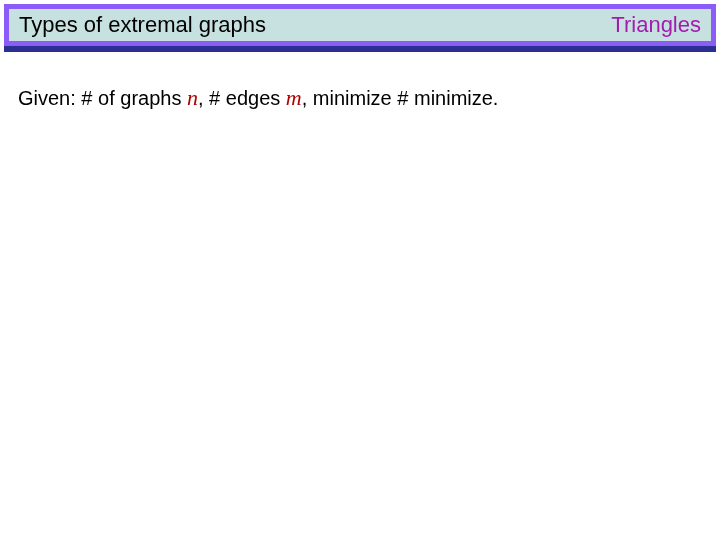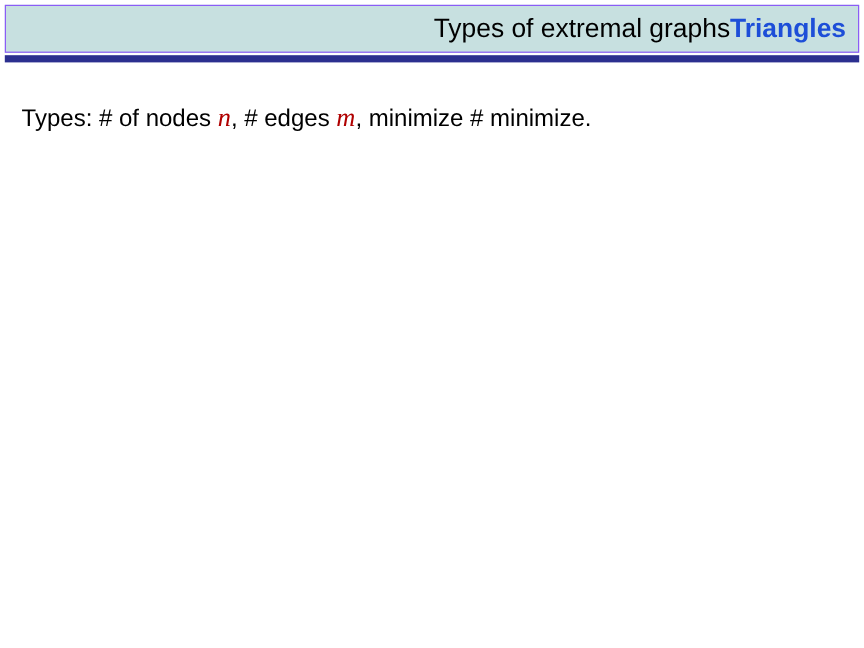--- a/index.html
+++ b/index.html
@@ -17,35 +17,34 @@
     position: relative;
     box-sizing: border-box;
   }
   .header-bar {
     position: absolute;
     top: 4px;
     left: 4px;
     right: 4px;
     height: 40px;
     background: #c7e0e0;
-    border: 1px solid #8b5cf6;
+    border: 5px solid #8b5cf6;
     box-sizing: border-box;
     display: flex;
     align-items: center;
-    justify-content: flex-end;
+    justify-content: space-between;
     padding: 16px 10px;
   }
   .header-left {
     font-size: 22px;
     color: #000;
   }
   .header-right {
     font-size: 22px;
-    color: #1d4ed8;
-    font-weight: bold;
+    color: #a21caf;
   }
   .header-underline {
     position: absolute;
     top: 46px;
     left: 4px;
     right: 4px;
     height: 6px;
     background: #2b2f8f;
   }
   .body-text {
@@ -74,15 +73,15 @@
 <body>
 
 <div class="slide">
   <div class="header-bar">
     <span class="header-left">Types of extremal graphs</span>
     <span class="header-right">Triangles</span>
   </div>
   <div class="header-underline"></div>
 
   <div class="body-text">
-    <span>Types: # of nodes </span><span class="var-n">n</span><span>, # edges </span><span class="var-m">m</span><span>, minimize # minimize.</span>
+    <span>Given: # of graphs </span><span class="var-n">n</span><span>, # edges </span><span class="var-m">m</span><span>, minimize # minimize.</span>
   </div>
 </div>
 
 </body></html>

